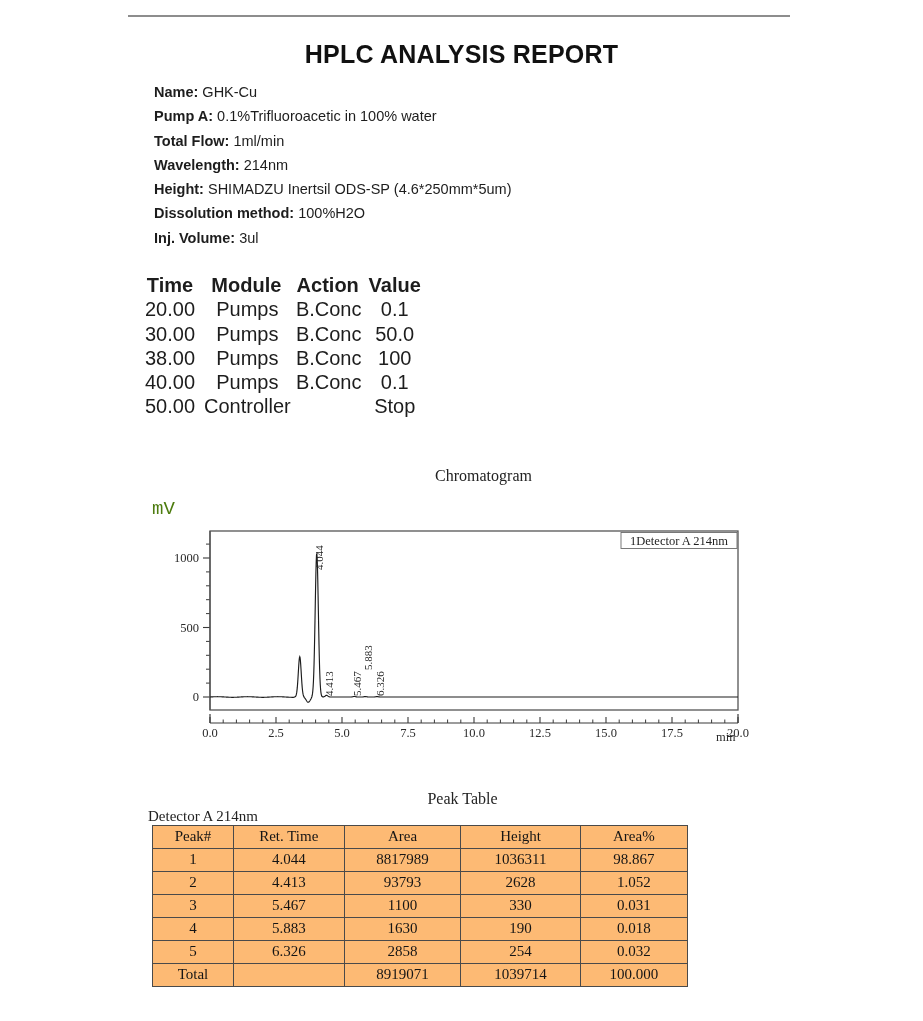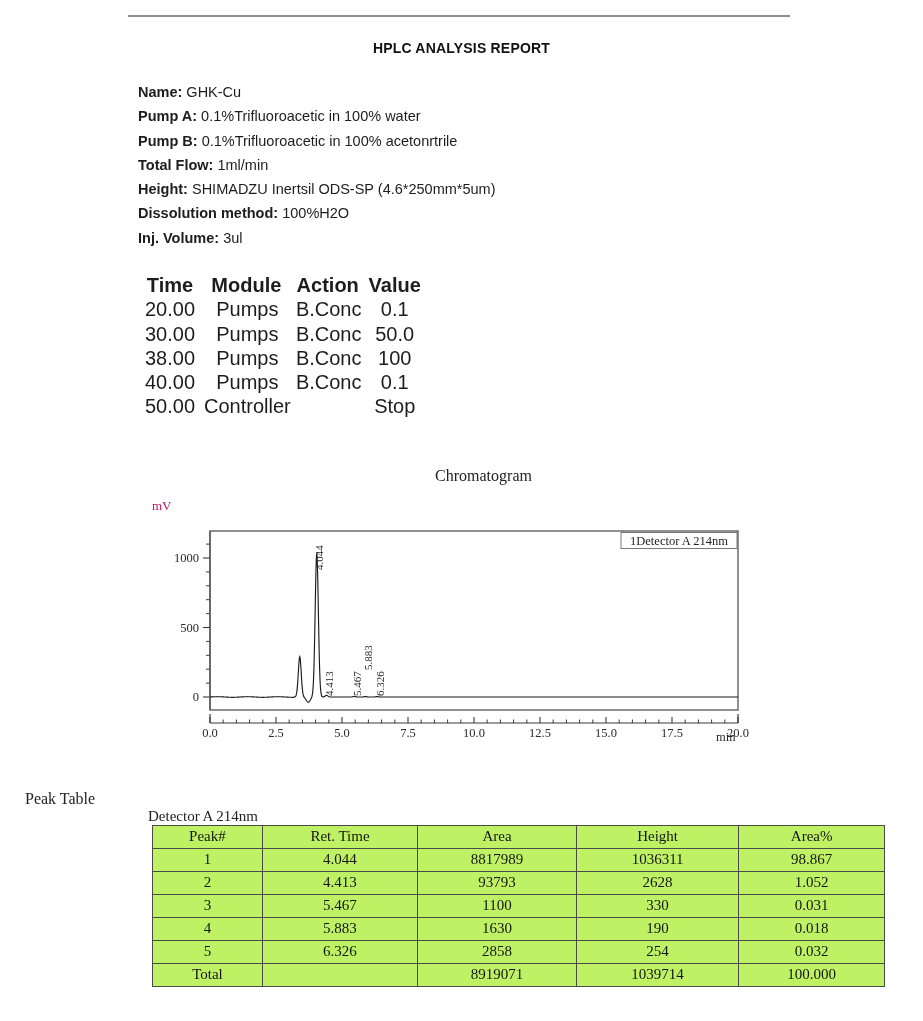--- a/index.html
+++ b/index.html
@@ -26,40 +26,40 @@
     background: #8d8d8d;
   }
 
   
   #report-title {
     position: absolute;
     left: 0;
     top: 40px;
     width: 923px;
     text-align: center;
-    font-size: 14px;
+    font-size: 25px;
     font-weight: bold;
     letter-spacing: .2px;
     color: #111;
   }
 
   
   #params {
     position: absolute;
     left: 138px;
     top: 80px;
     width: 620px;
   }
   .param-row {
     font-size: 14.5px;
     line-height: 24.3px;
     white-space: nowrap;
     color: #1d1d1d;
   }
-  .param-key { font-weight: bold; }
+  .param-key { font-weight: bold; margin-left: 16px; }
   .param-val { font-weight: normal; }
 
   
   #timetable {
     position: absolute;
     left: 138px;
     top: 273px;
     border-collapse: collapse;
   }
   #timetable td, #timetable th {
@@ -89,23 +89,23 @@
     font-family: "Liberation Serif", serif;
     font-size: 16px;
     color: #232323;
   }
   #chrom-title.shifted { left: 46px; width: 875px; margin-top: 8px; }
 
   #yaxis-unit {
     position: absolute;
     left: 152px;
     top: 498px;
-    font-family: Liberation Serif, serif;
-    font-size: 13px;
-    color: #be185d;
+    font-family: Liberation Mono, monospace;
+    font-size: 19px;
+    color: #4d7c0f;
   }
   #xaxis-unit {
     position: absolute;
     left: 716px;
     top: 730px;
     font-family: "Liberation Serif", serif;
     font-size: 12.5px;
     color: #2a2a2a;
   }
 
@@ -114,46 +114,46 @@
     left: 140px;
     top: 500px;
   }
 
   
   #peak-title {
     position: absolute;
     left: 0;
     top: 790px;
     width: 923px;
-    text-align: left;
+    text-align: center;
     font-family: "Liberation Serif", serif;
     font-size: 16px;
     color: #232323;
   }
   #peak-title.shifted { left: 25px; width: 875px; }
 
   #detector-caption {
     position: absolute;
     left: 148px;
     top: 808px;
     font-family: "Liberation Serif", serif;
     font-size: 15px;
     color: #232323;
   }
 
   #peak-table {
     position: absolute;
     left: 152px;
     top: 825px;
-    width: 733px;
+    width: 536px;
     border-collapse: collapse;
     font-family: "Liberation Serif", serif;
     font-size: 15px;
     color: #151515;
-    background: #bef264;
+    background: #fdba74;
   }
   #peak-table th,
   #peak-table td {
     border: 1px solid #4a4a4a;
     text-align: center;
     padding: 1px 0 2px 0;
     height: 19px;
     font-weight: normal;
     line-height: 17px;
   }
@@ -183,22 +183,22 @@
 </head>
 <body>
 
 <div id="top-rule"></div>
 
 <div id="report-title">HPLC ANALYSIS REPORT</div>
 
 <div id="params">
     <div class="param-row"><span class="param-key">Name:</span><span class="param-val"> GHK-Cu</span></div>
     <div class="param-row"><span class="param-key">Pump A:</span><span class="param-val"> 0.1%Trifluoroacetic in 100% water</span></div>
-    <div class="param-row"><span class="param-key">Pump B:</span><span class="param-val"> 0.1%Trifluoroacetic in 100% acetonrtrile</span></div>
     <div class="param-row"><span class="param-key">Total Flow:</span><span class="param-val"> 1ml/min</span></div>
+    <div class="param-row"><span class="param-key">Wavelength:</span><span class="param-val"> 214nm</span></div>
     <div class="param-row"><span class="param-key">Height:</span><span class="param-val"> SHIMADZU Inertsil ODS-SP (4.6*250mm*5um)</span></div>
     <div class="param-row"><span class="param-key">Dissolution method:</span><span class="param-val"> 100%H2O</span></div>
     <div class="param-row"><span class="param-key">Inj. Volume:</span><span class="param-val"> 3ul</span></div>
   </div>
 
 <table id="timetable">
   <thead>
     <tr>
       <th class="c-time">Time</th>
       <th class="c-module">Module</th>

